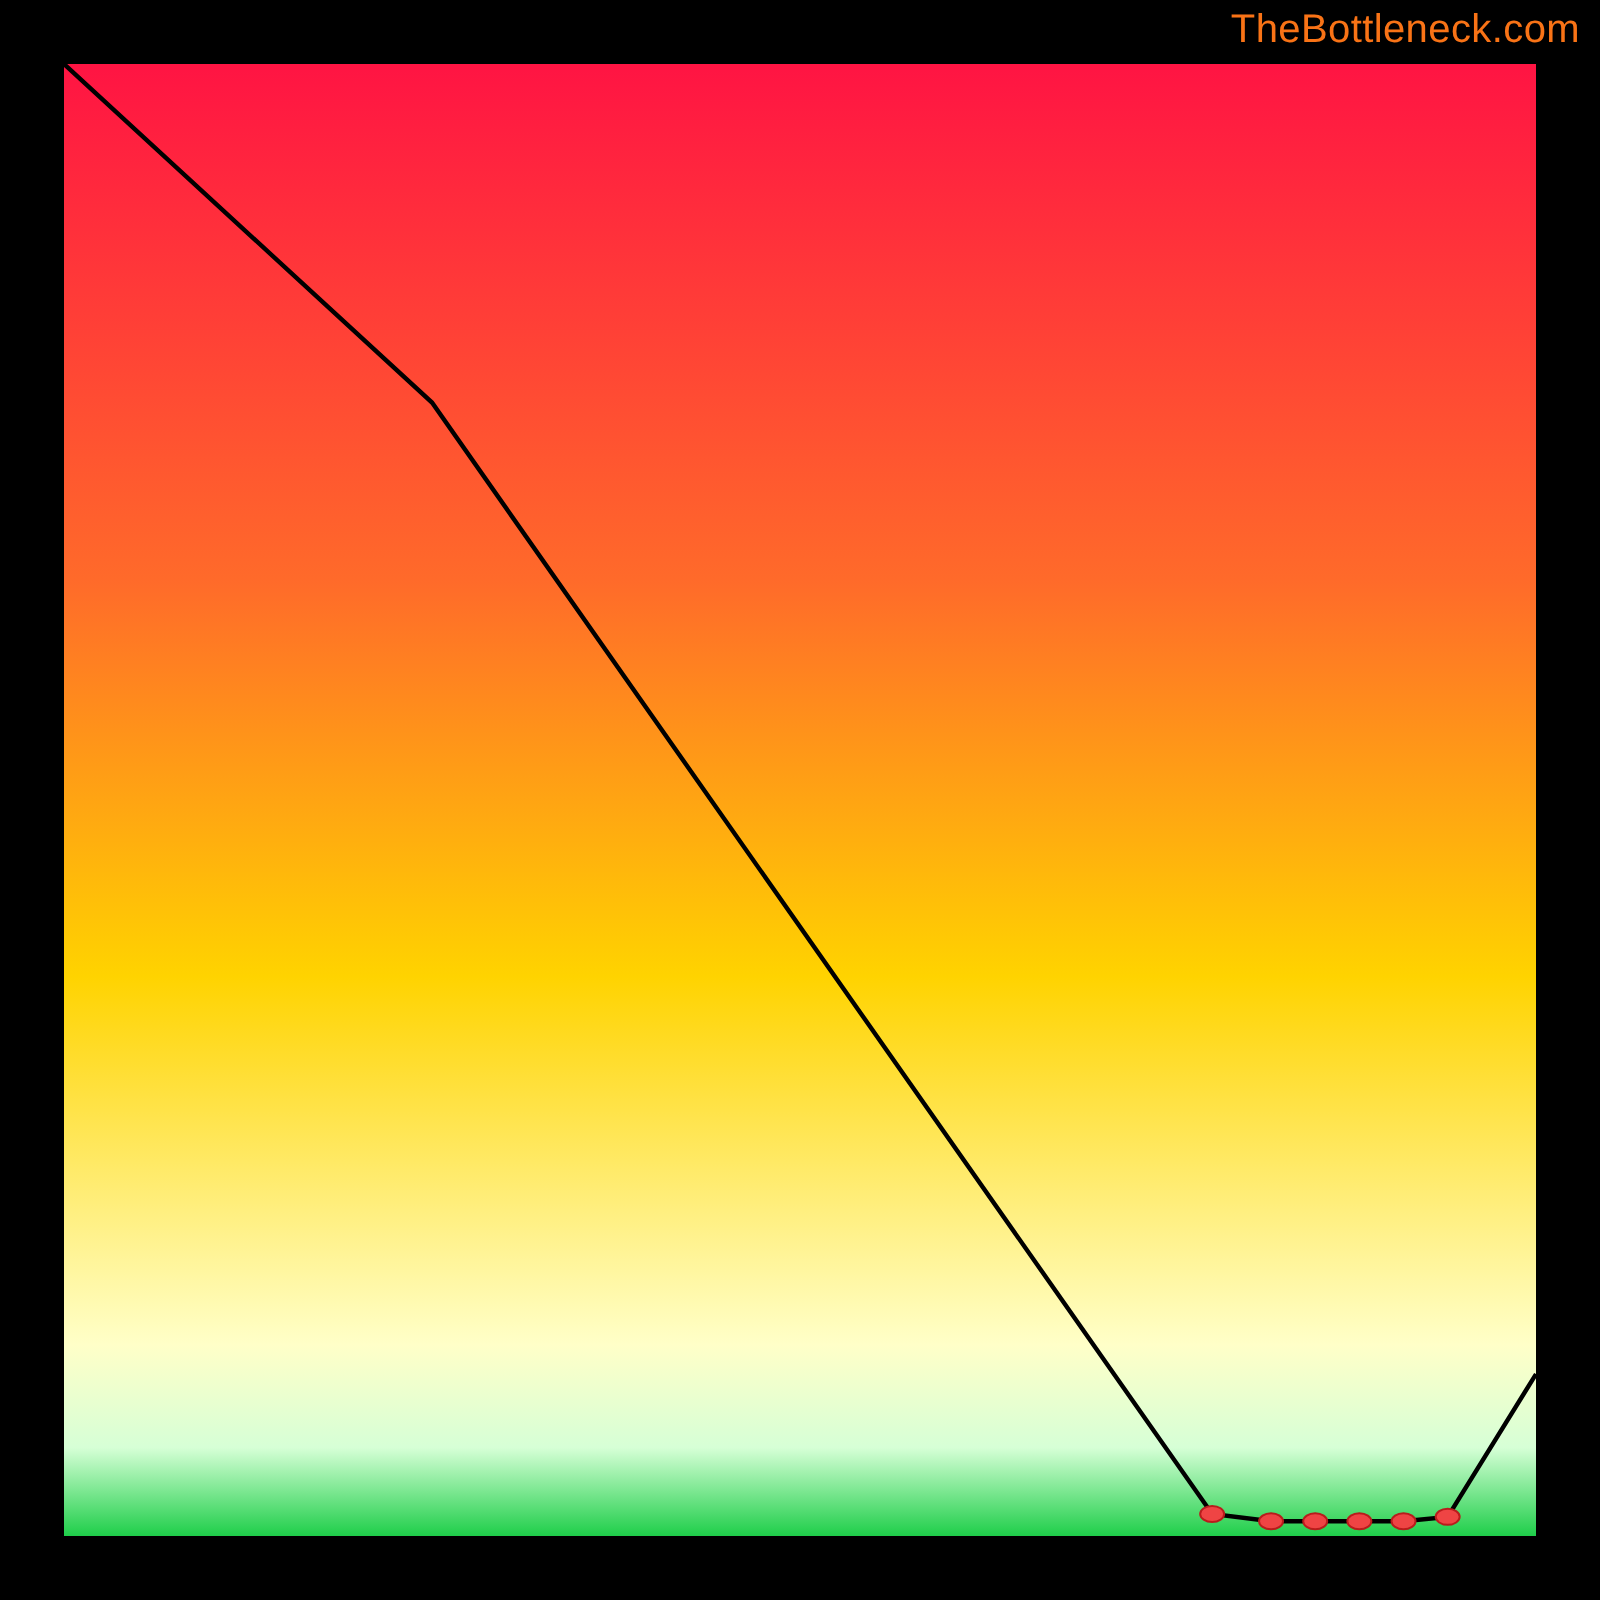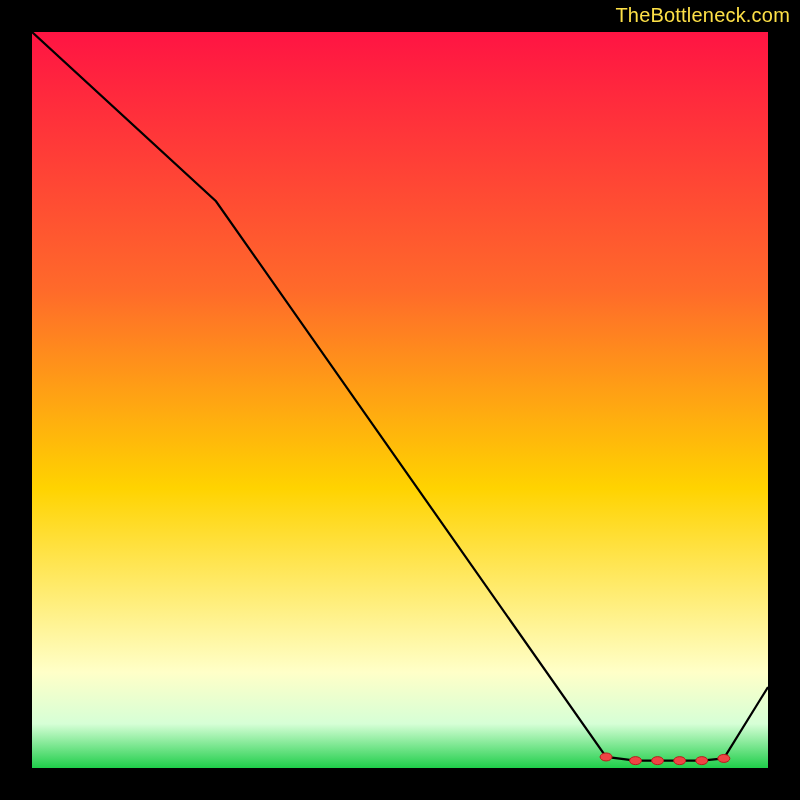--- a/index.html
+++ b/index.html
@@ -14,21 +14,21 @@
   .frame {
     position: relative;
     width: 800px;
     height: 800px;
     background: #000;
   }
   .watermark {
     position: absolute;
     top: 4px;
     right: 10px;
-    color: #fde047;
+    color: #f97316;
     font-size: 20px;
     font-weight: 500;
     letter-spacing: 0.2px;
     user-select: none;
   }
   .plot {
     position: absolute;
     left: 32px;
     top: 32px;
     width: 736px;

